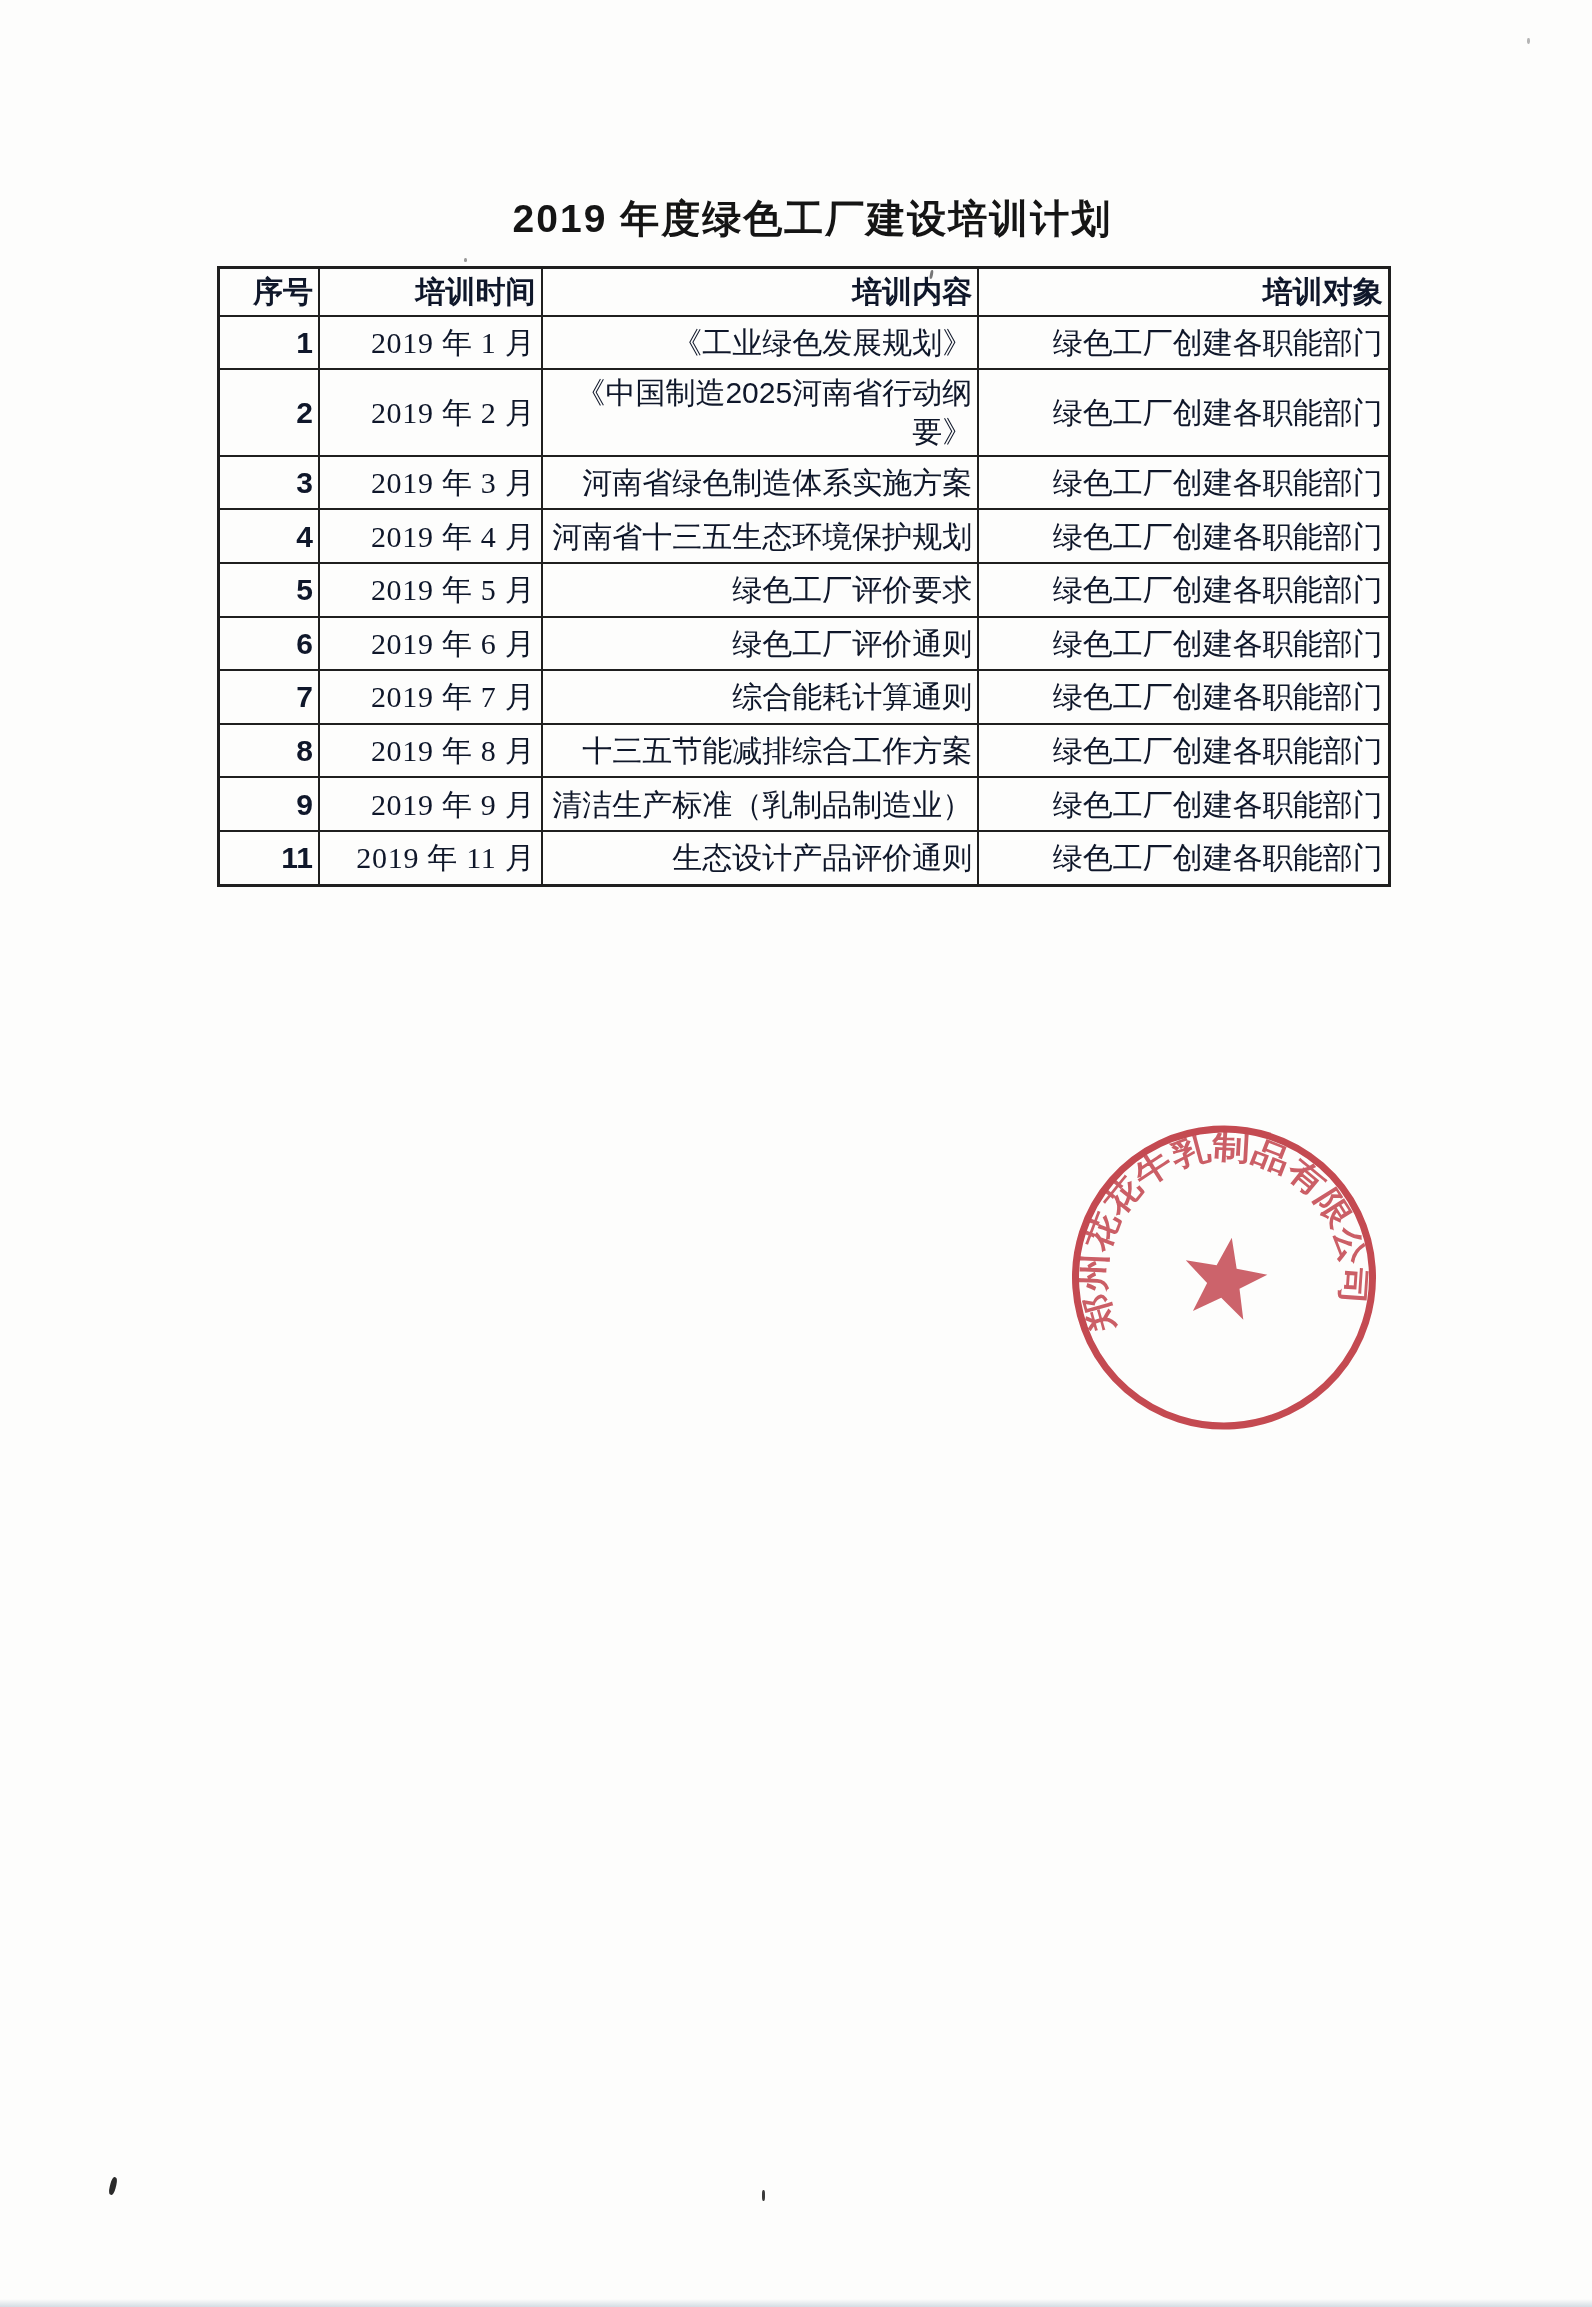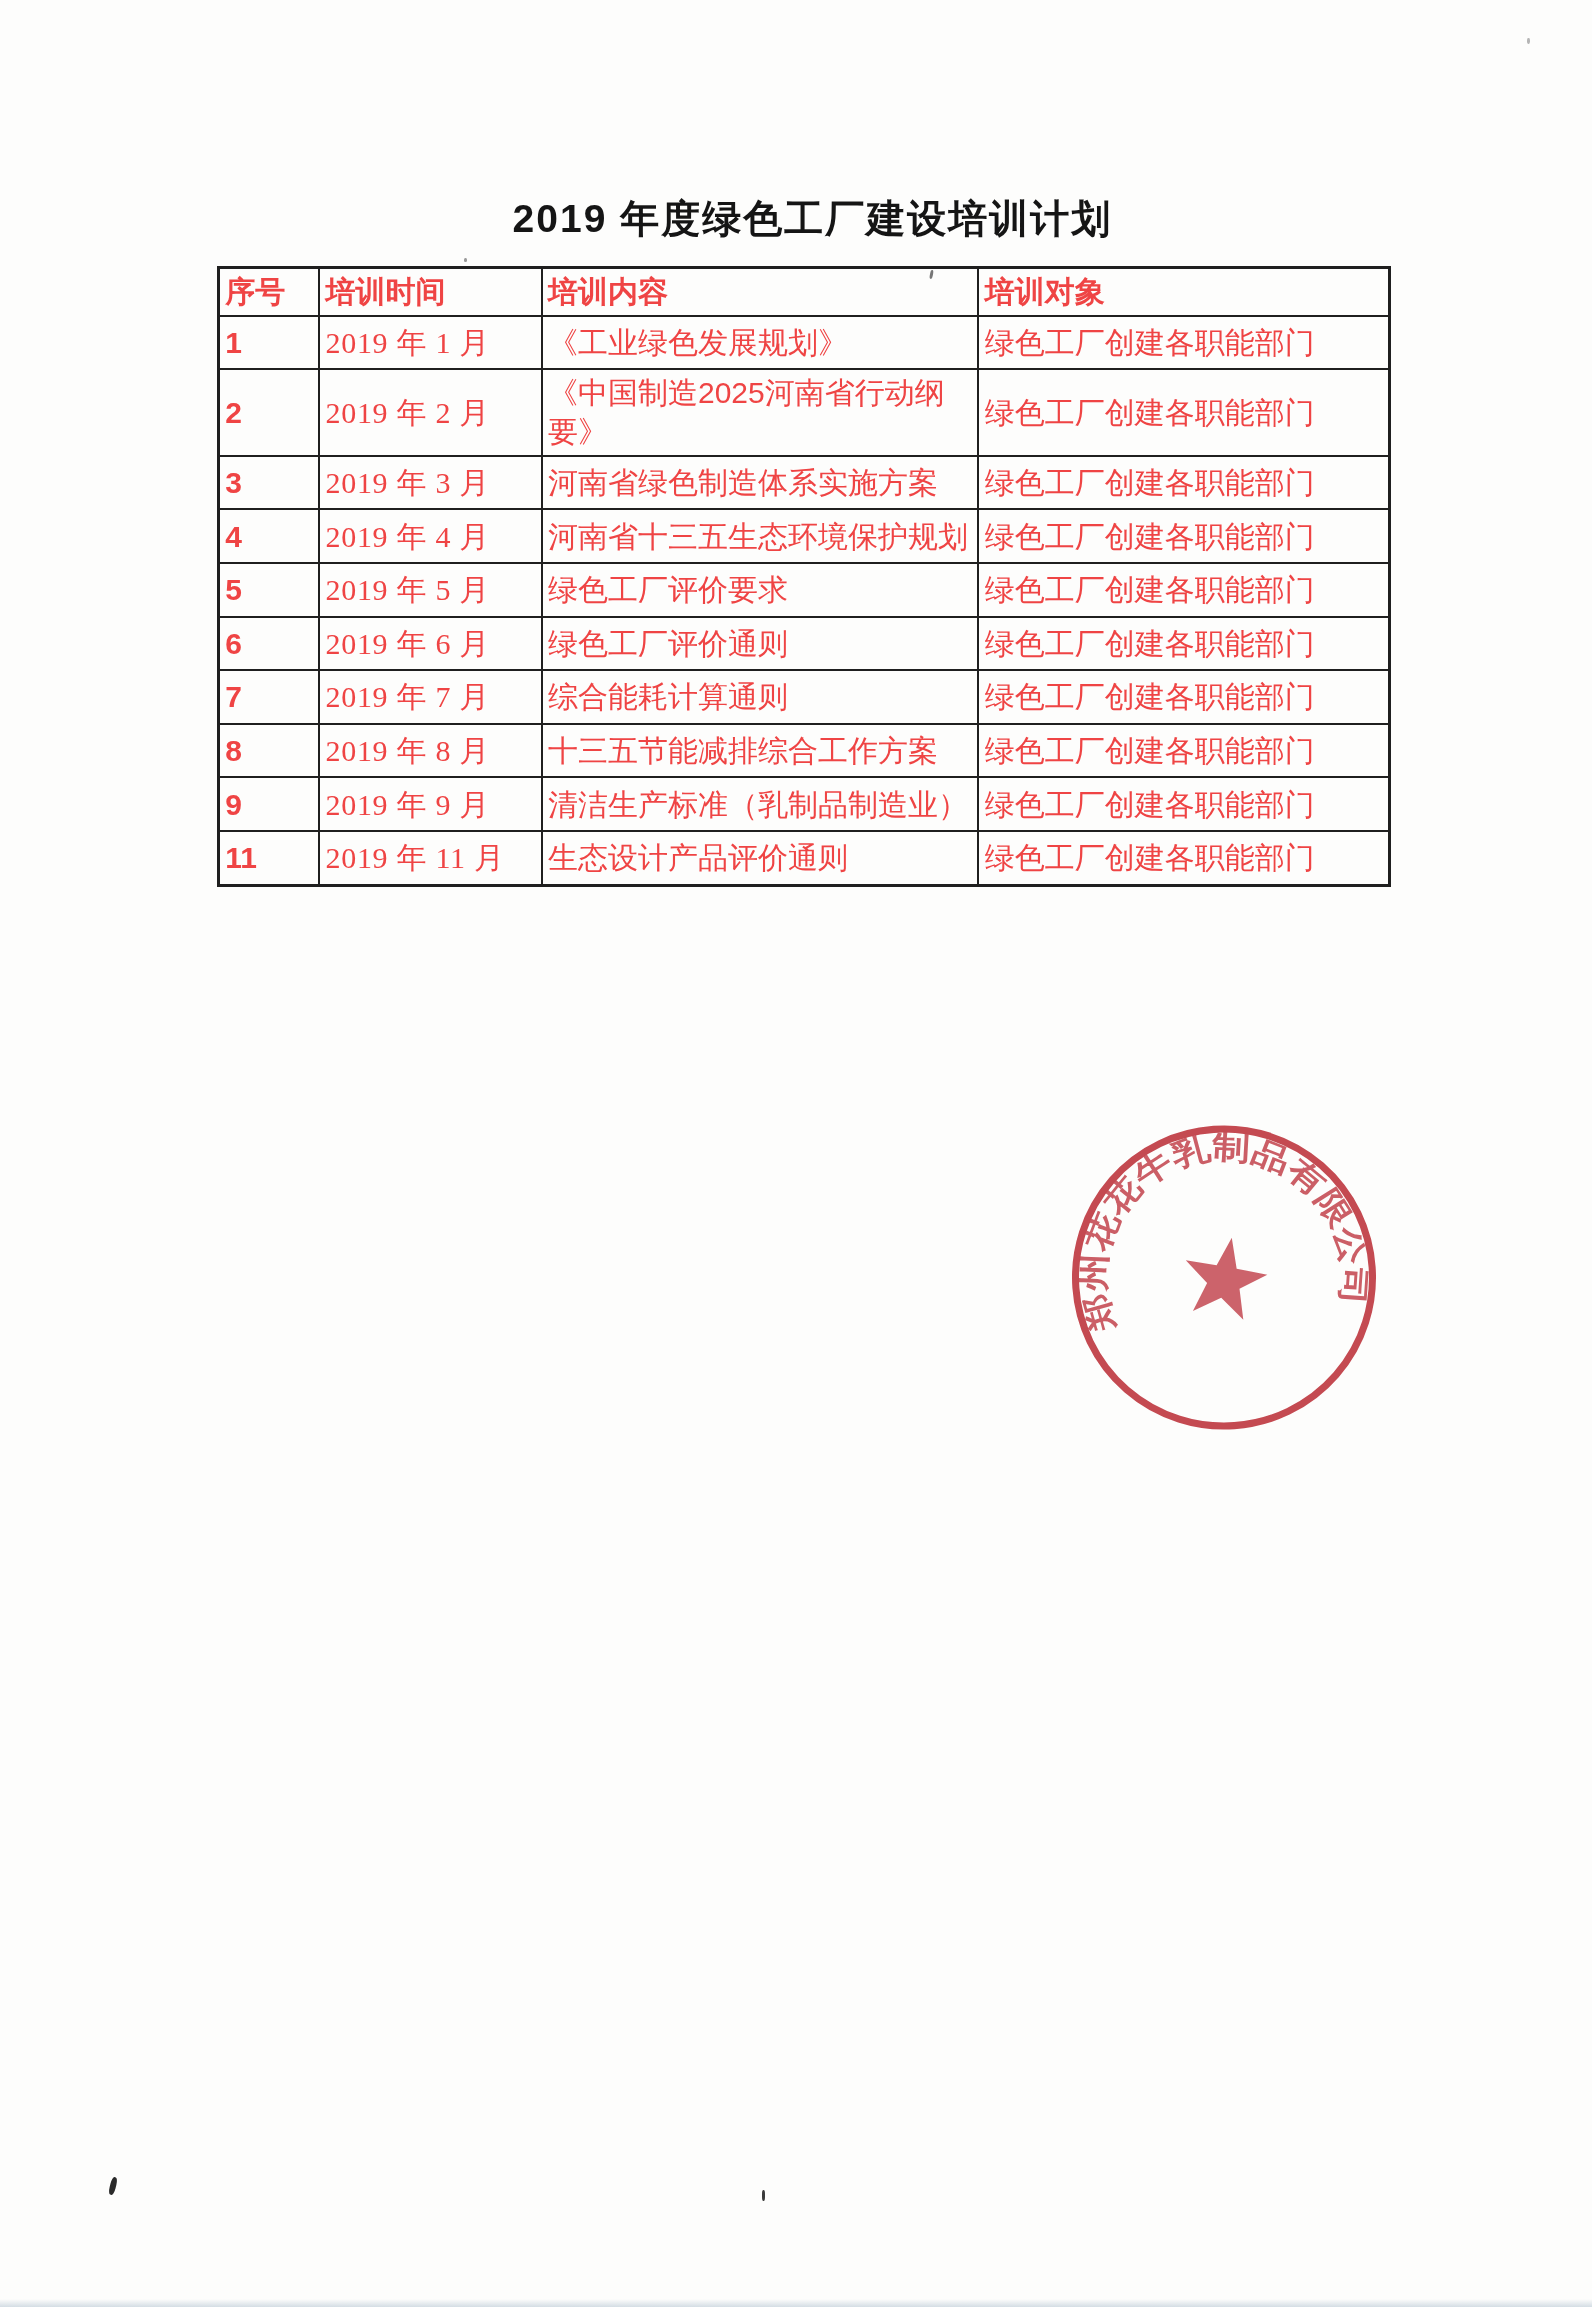--- a/index.html
+++ b/index.html
@@ -26,26 +26,26 @@
     left:217px; top:266px;
     width:1174px;
     border-collapse:collapse;
     table-layout:fixed;
     border:3.3px solid #1f1f1f;
   }
   table.plan th, table.plan td {
     border:2px solid #1f1f1f;
     border-top-width:2.6px;
     border-bottom-width:2.6px;
-    text-align:left;
+    text-align:right;
     vertical-align:middle;
     font-size:30px;
     line-height:1.3;
     padding:3.3px 5.3px;
-    color:#ef4444;
+    color:#0f172a;
   }
   table.plan th { height:39px; font-weight:700; font-size:30px; }
   table.plan td { height:45px; }
   td.c-no   { font-weight:600; }
   td.c-time { white-space:nowrap; letter-spacing:0.7px;font-family:Liberation Serif, serif; }
   td.c-content { padding:3.3px 26px; }
   td.c-target  { padding:3.3px 6.6px;border-radius:8px; }
   .stamp {
     position:absolute;
     left:1064px; top:1104px;

